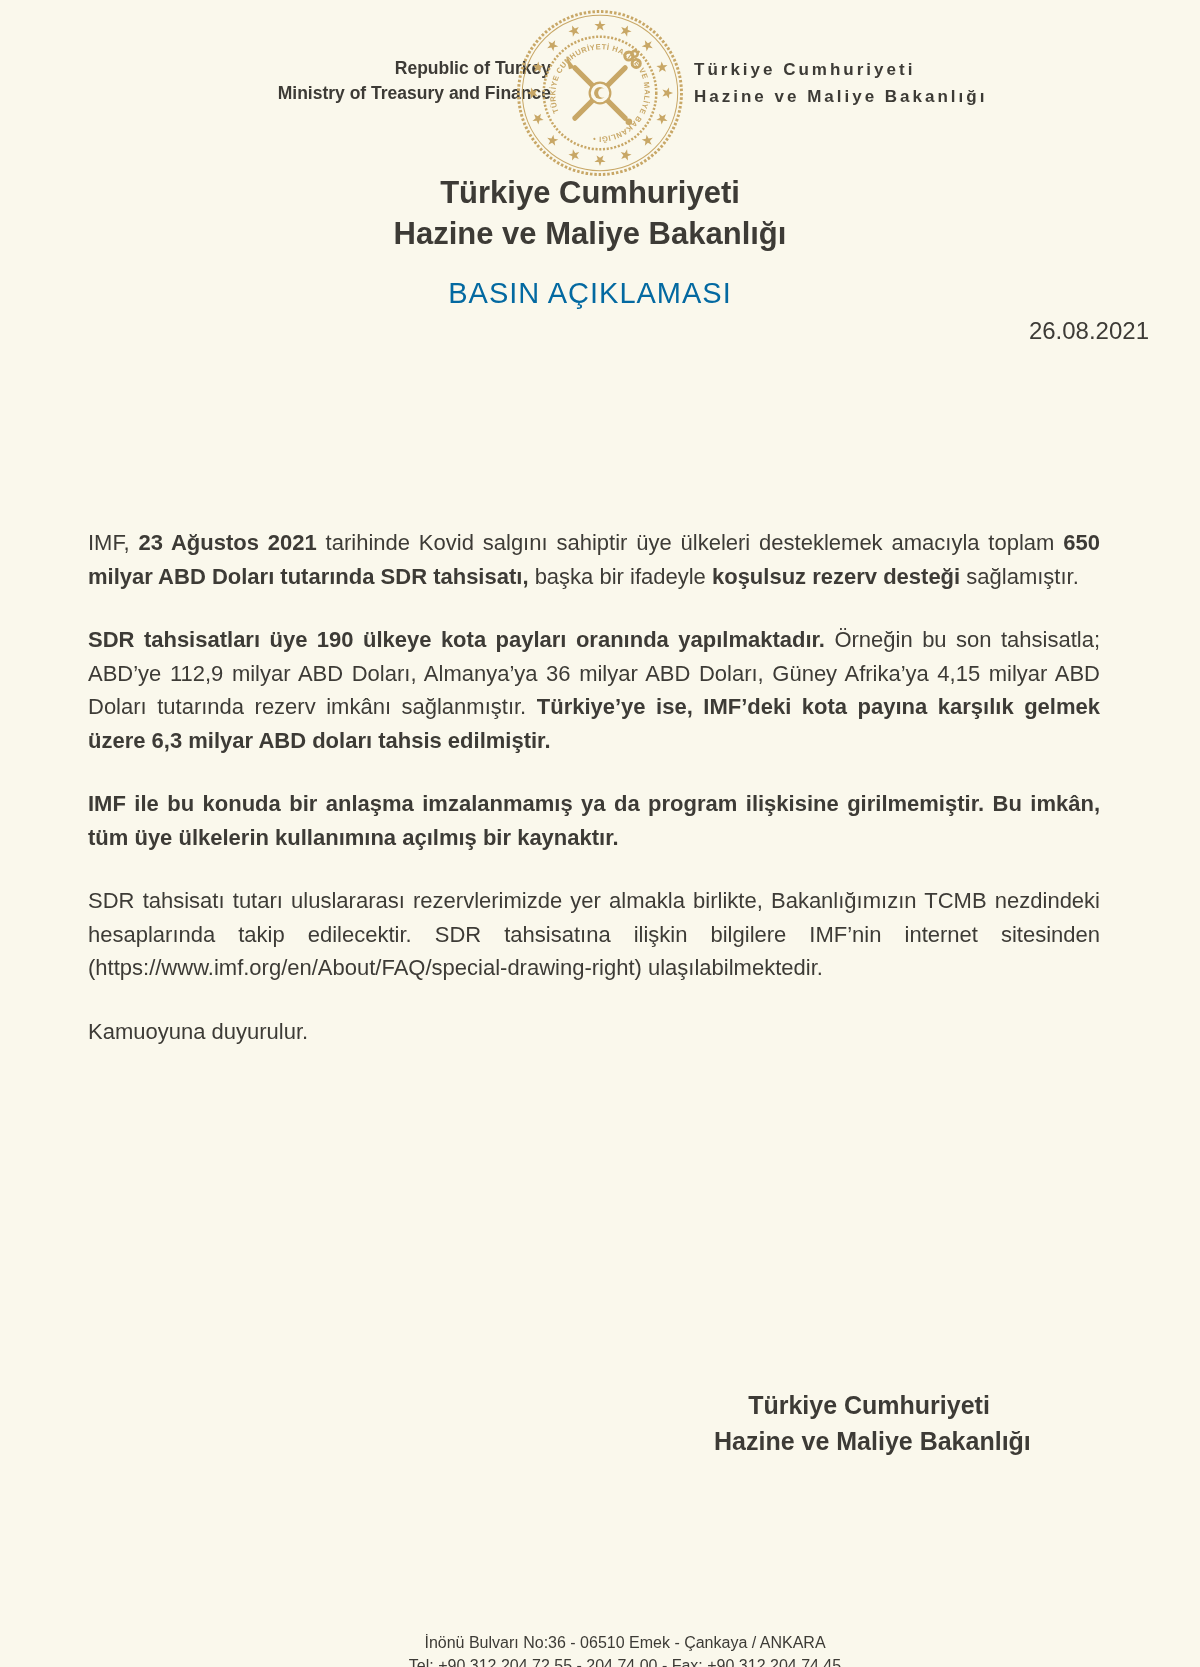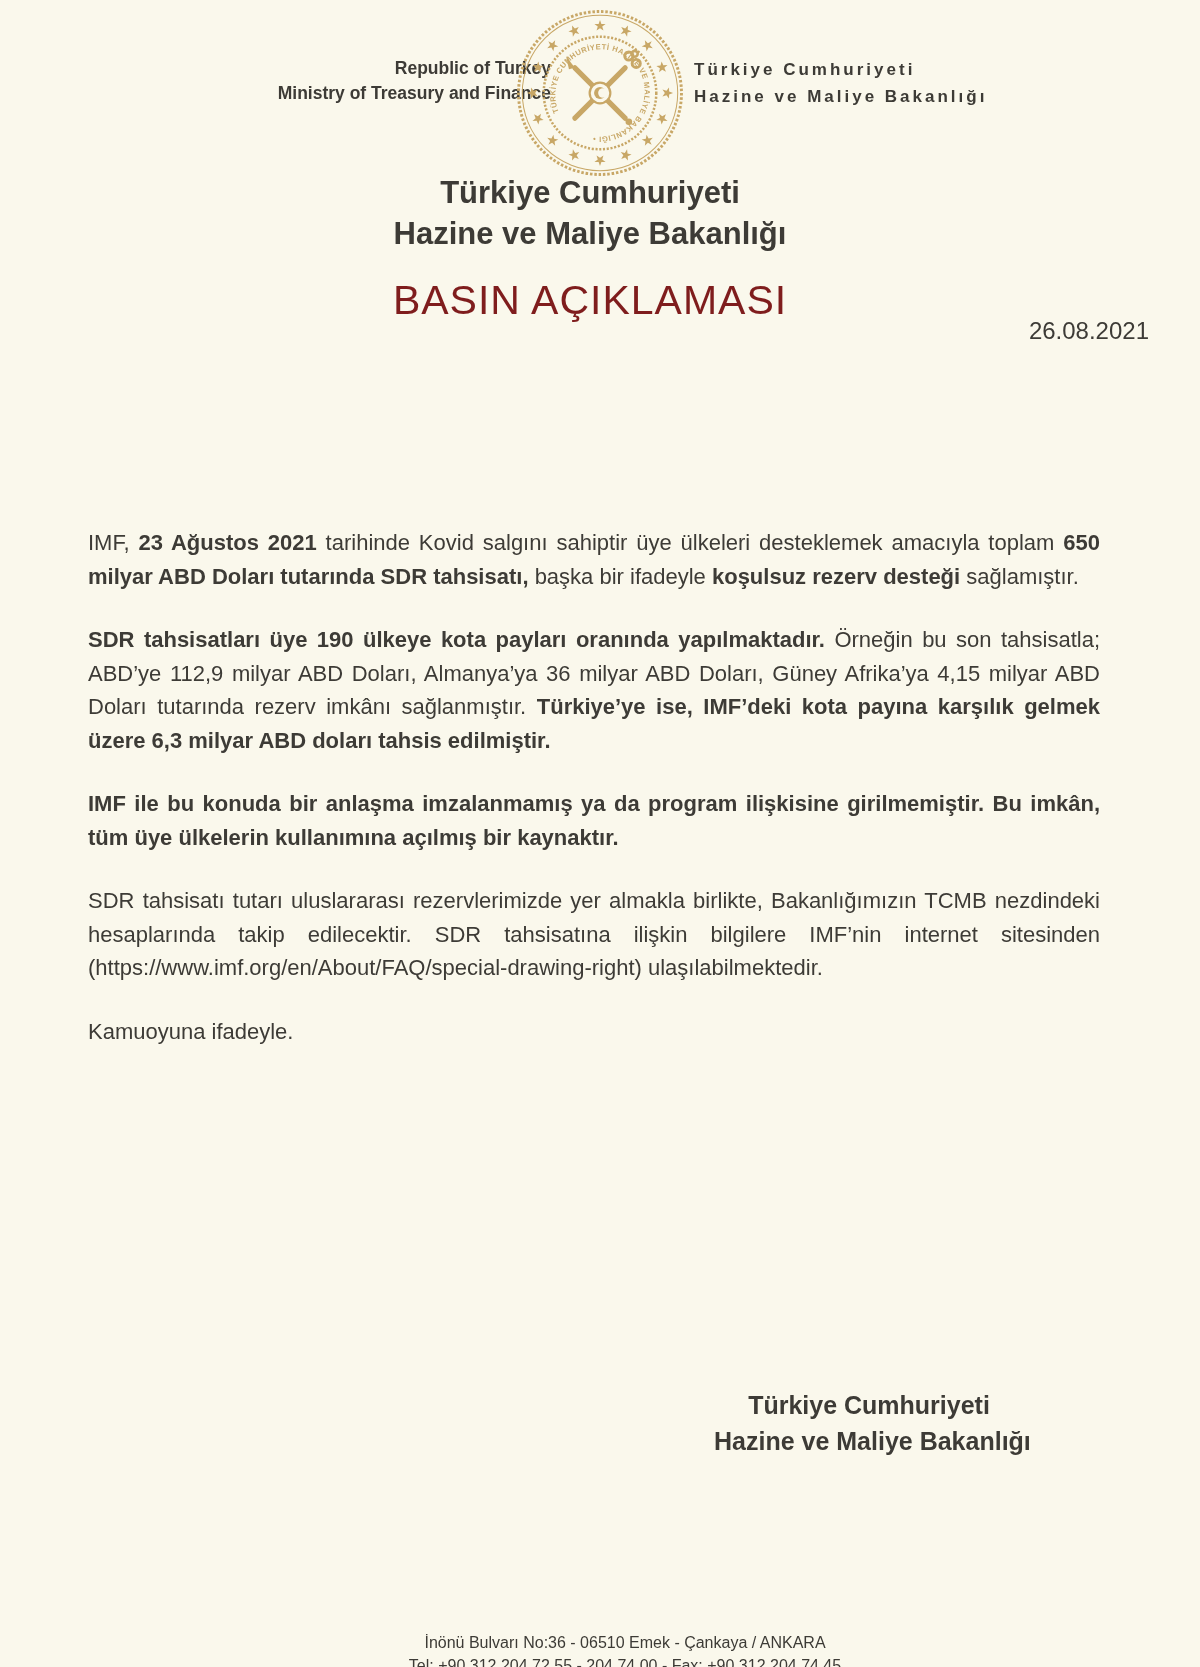--- a/index.html
+++ b/index.html
@@ -15,21 +15,21 @@
   }
   .h-right {
     position:absolute; top:56px; left:694px; text-align:left;
     font-size:17px; font-weight:700; line-height:27px; letter-spacing:3px; white-space:nowrap;
   }
   .seal { position:absolute; top:9px; left:516px; width:168px; height:168px; }
   .seal text { font-family:"Liberation Sans", sans-serif; font-weight:700; }
   
   .title-block { position:absolute; top:172px; left:0; width:1180px; text-align:center; }
   .t1 { font-size:31px; font-weight:700; line-height:41px; }
-  .subtitle { font-size:41px; font-weight:400; letter-spacing:1px; margin-top:23px; color:#7f1d1d; }
+  .subtitle { font-size:29px; font-weight:400; letter-spacing:1px; margin-top:23px; color:#0369a1; }
   .date { position:absolute; top:317px; right:94px; font-size:24px; }
   
   .body {
     position:absolute; top:526px; left:88px; width:1012px;
     font-size:22px; line-height:33.5px; text-align:justify;
   }
   .body p { margin:0 0 30px 0; }
   .b { font-weight:700;margin-top:13px; }
   
   .signature {
@@ -117,21 +117,21 @@
     <div class="subtitle">BASIN AÇIKLAMASI</div>
   </div>
 
   <div class="date">26.08.2021</div>
 
   <div class="body">
       <p><span>IMF, </span><span class="b">23 Ağustos 2021</span><span> tarihinde Kovid salgını sahiptir üye ülkeleri desteklemek amacıyla toplam </span><span class="b">650 milyar ABD Doları tutarında SDR tahsisatı,</span><span> başka bir ifadeyle </span><span class="b">koşulsuz rezerv desteği</span><span> sağlamıştır.</span></p>
       <p><span class="b">SDR tahsisatları üye 190 ülkeye kota payları oranında yapılmaktadır.</span><span> Örneğin bu son tahsisatla; ABD’ye 112,9 milyar ABD Doları, Almanya’ya 36 milyar ABD Doları, Güney Afrika’ya 4,15 milyar ABD Doları tutarında rezerv imkânı sağlanmıştır. </span><span class="b">Türkiye’ye ise, IMF’deki kota payına karşılık gelmek üzere 6,3 milyar ABD doları tahsis edilmiştir.</span></p>
       <p><span class="b">IMF ile bu konuda bir anlaşma imzalanmamış ya da program ilişkisine girilmemiştir. Bu imkân, tüm üye ülkelerin kullanımına açılmış bir kaynaktır.</span></p>
       <p><span>SDR tahsisatı tutarı uluslararası rezervlerimizde yer almakla birlikte, Bakanlığımızın TCMB nezdindeki hesaplarında takip edilecektir. SDR tahsisatına ilişkin bilgilere IMF’nin internet sitesinden (https://www.imf.org/en/About/FAQ/special-drawing-right) ulaşılabilmektedir.</span></p>
-      <p><span>Kamuoyuna ifadeyle.</span></p>
+      <p><span>Kamuoyuna duyurulur.</span></p>
     </div>
 
   <div class="signature">
     <div>Türkiye Cumhuriyeti</div>
     <div>Hazine ve Maliye Bakanlığı</div>
   </div>
 
   <div class="footer">
     <div>İnönü Bulvarı No:36 - 06510 Emek - Çankaya / ANKARA</div>
     <div>Tel: +90 312 204 72 55 - 204 74 00 - Fax: +90 312 204 74 45</div>

